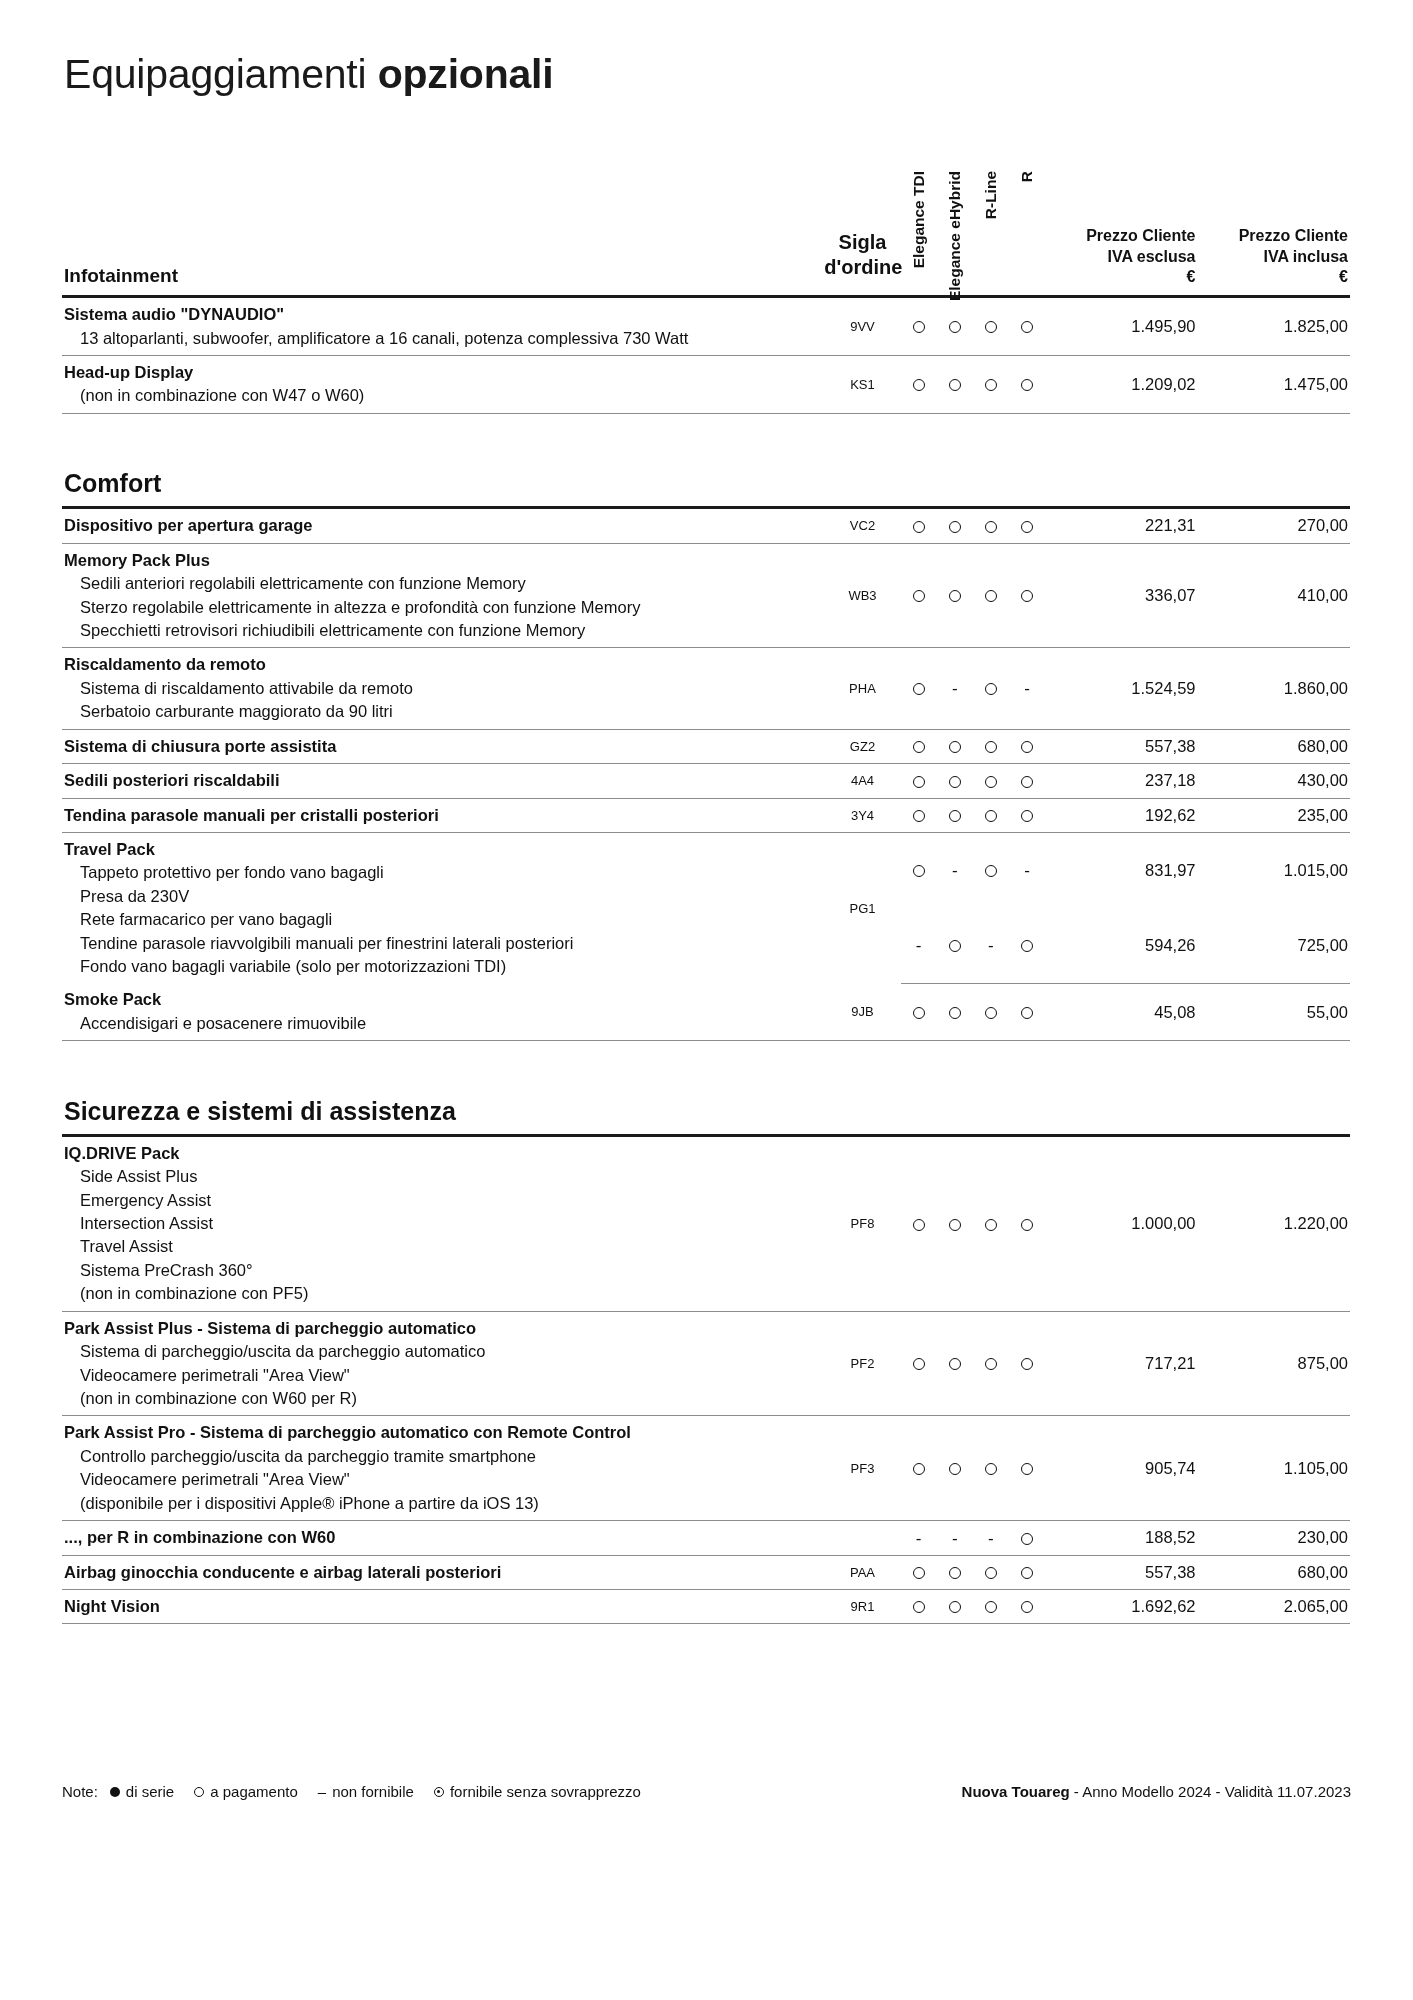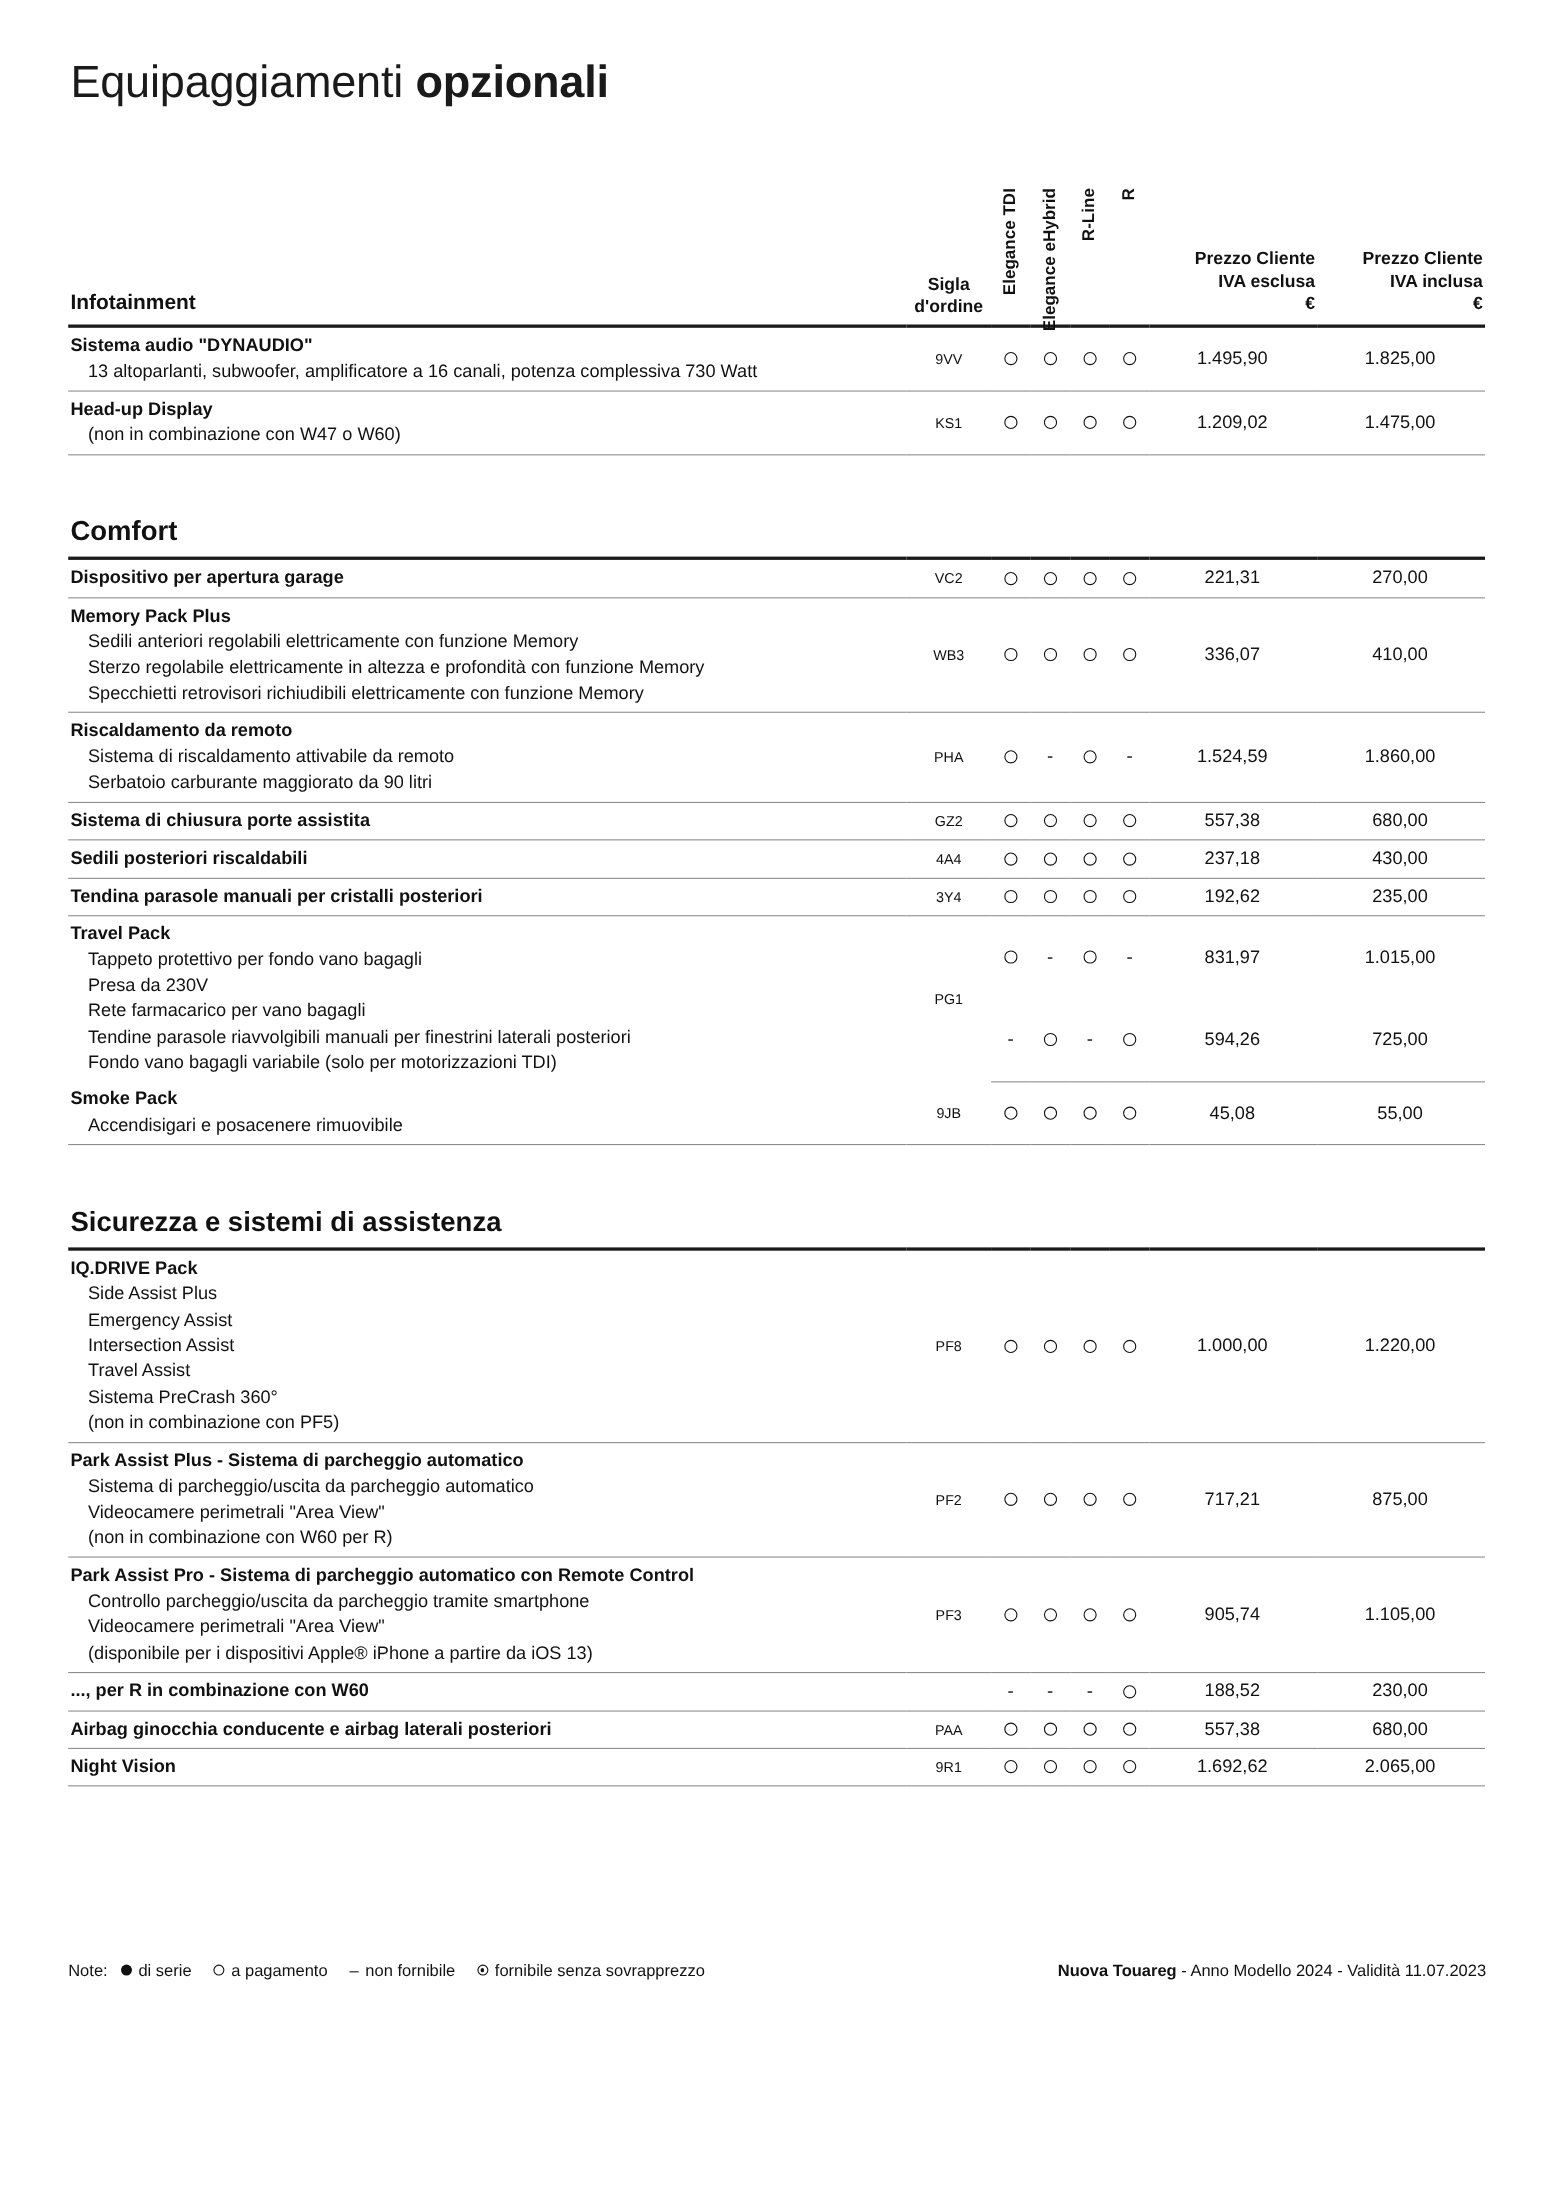--- a/index.html
+++ b/index.html
@@ -44,24 +44,24 @@
   td, th { padding: 0; vertical-align: bottom; }
   .hdr-section {
     text-align: left;
     font-size: 19px;
     font-weight: 700;
     padding-bottom: 8px;
     padding-left: 2px;
   }
   .hdr-code {
     text-align: center;
-    font-size: 16px;
+    font-size: 20px;
     font-weight: 700;
     line-height: 1.25;
-    padding-bottom: 5px;
+    padding-bottom: 15px;
   }
   .rot-wrap {
     height: 118px;
     position: relative;
   }
   .rot-inner {
     display: block;
     writing-mode: vertical-rl;
     transform: rotate(180deg);
     white-space: nowrap;
@@ -130,21 +130,21 @@
   }
   .mark .dash {
     display: inline-block;
     width: 12px;
     text-align: center;
     vertical-align: middle;
     font-size: 17px;
     line-height: 12px;
   }
   .price {
-    text-align: center;
+    text-align: right;
     font-size: 16.5px;
     vertical-align: middle;
     padding-right: 2px;
     white-space: nowrap;
   }
 
   .spacer td { height: 26px; border: none; }
 
   
   .footer {

